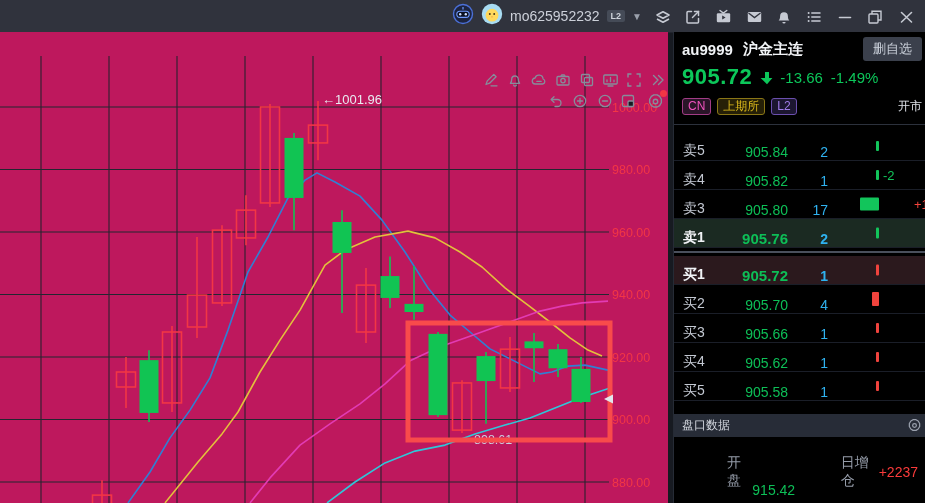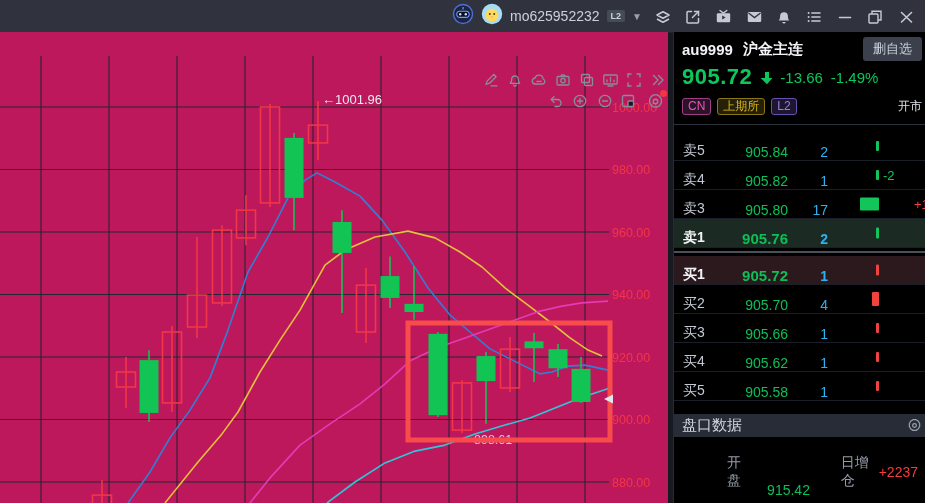--- a/index.html
+++ b/index.html
@@ -51,25 +51,25 @@
   .bk-delta{position:absolute;left:55px;top:50%;transform:translateY(-50%);font-size:13px;}
   .d-green{color:#12c55b;} .d-red{color:#f5443c;margin-left:31px;}
   .bk-row.hl-sell{background:#1b2a22;}
   .bk-row.hl-buy{background:#2b191d;}
   .bk-row.b1 .bk-label{color:#f0f2f5;font-weight:bold;margin-top:8px;}
   .bk-row.b1 .bk-price{font-weight:bold;font-size:15px;}
   .bk-row.b1 .bk-qty{font-weight:bold;}
   .bk-sep{height:8px;position:relative;}
   .bk-sep::after{content:"";position:absolute;left:0;right:0;top:3px;height:2px;background:#4a505c;}
   .pankou-bar{margin-top:13px;height:23px;background:#272c37;display:flex;align-items:center;padding:0 8px;}
-  .pankou-title{font-size:15px;color:#d2d6de;}
+  .pankou-title{font-size:12px;color:#d2d6de;}
   .pankou-gear{margin-left:auto;display:flex;}
   .stats{display:flex;align-items:center;padding:9px 12px 0 10px;font-size:14px;}
   .st-label{color:#959ca9;margin-left:43px;}
-  .st-v1{width:80px;text-align:center;margin-top:36px;}
+  .st-v1{width:80px;text-align:left;margin-top:36px;}
   .st-l2{margin-left:16px;}
   .st-v2{flex:1;text-align:right;}
   .v-green{color:#0dbf57;} .v-red{color:#fa3b3b;}
   .p-scroll{position:absolute;right:1px;top:240px;width:4px;height:62px;background:#3c414d;border-radius:2px;}
 </style>
 </head>
 <body>
 
 <div class="app">
 

